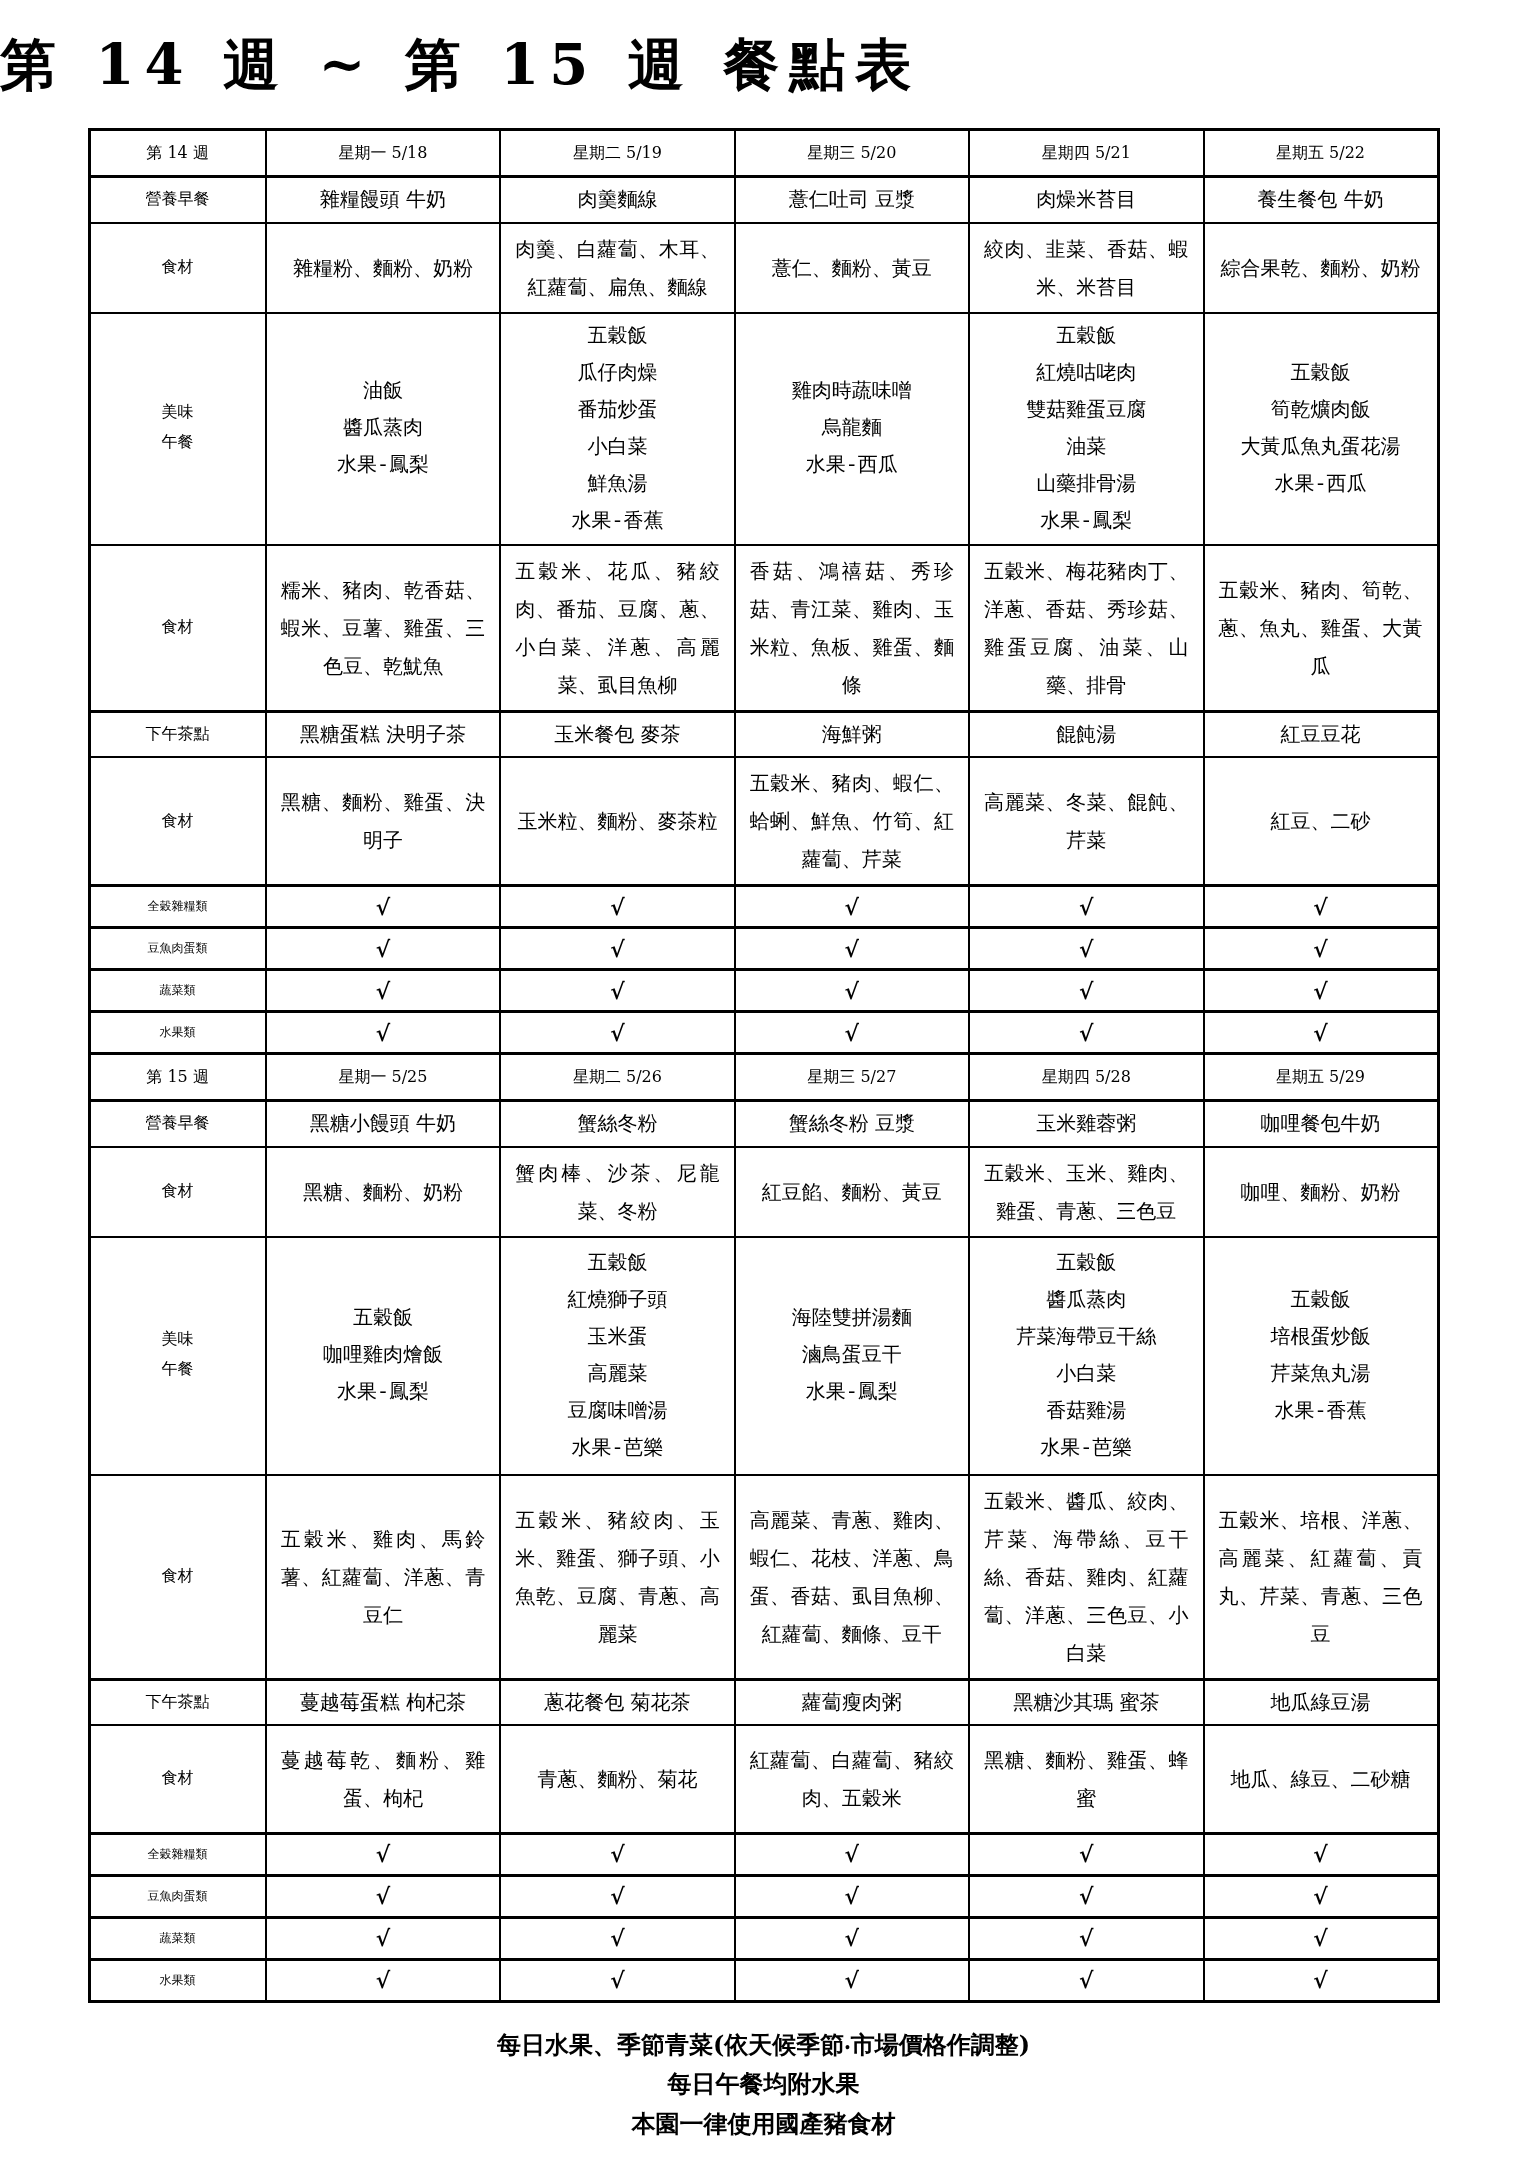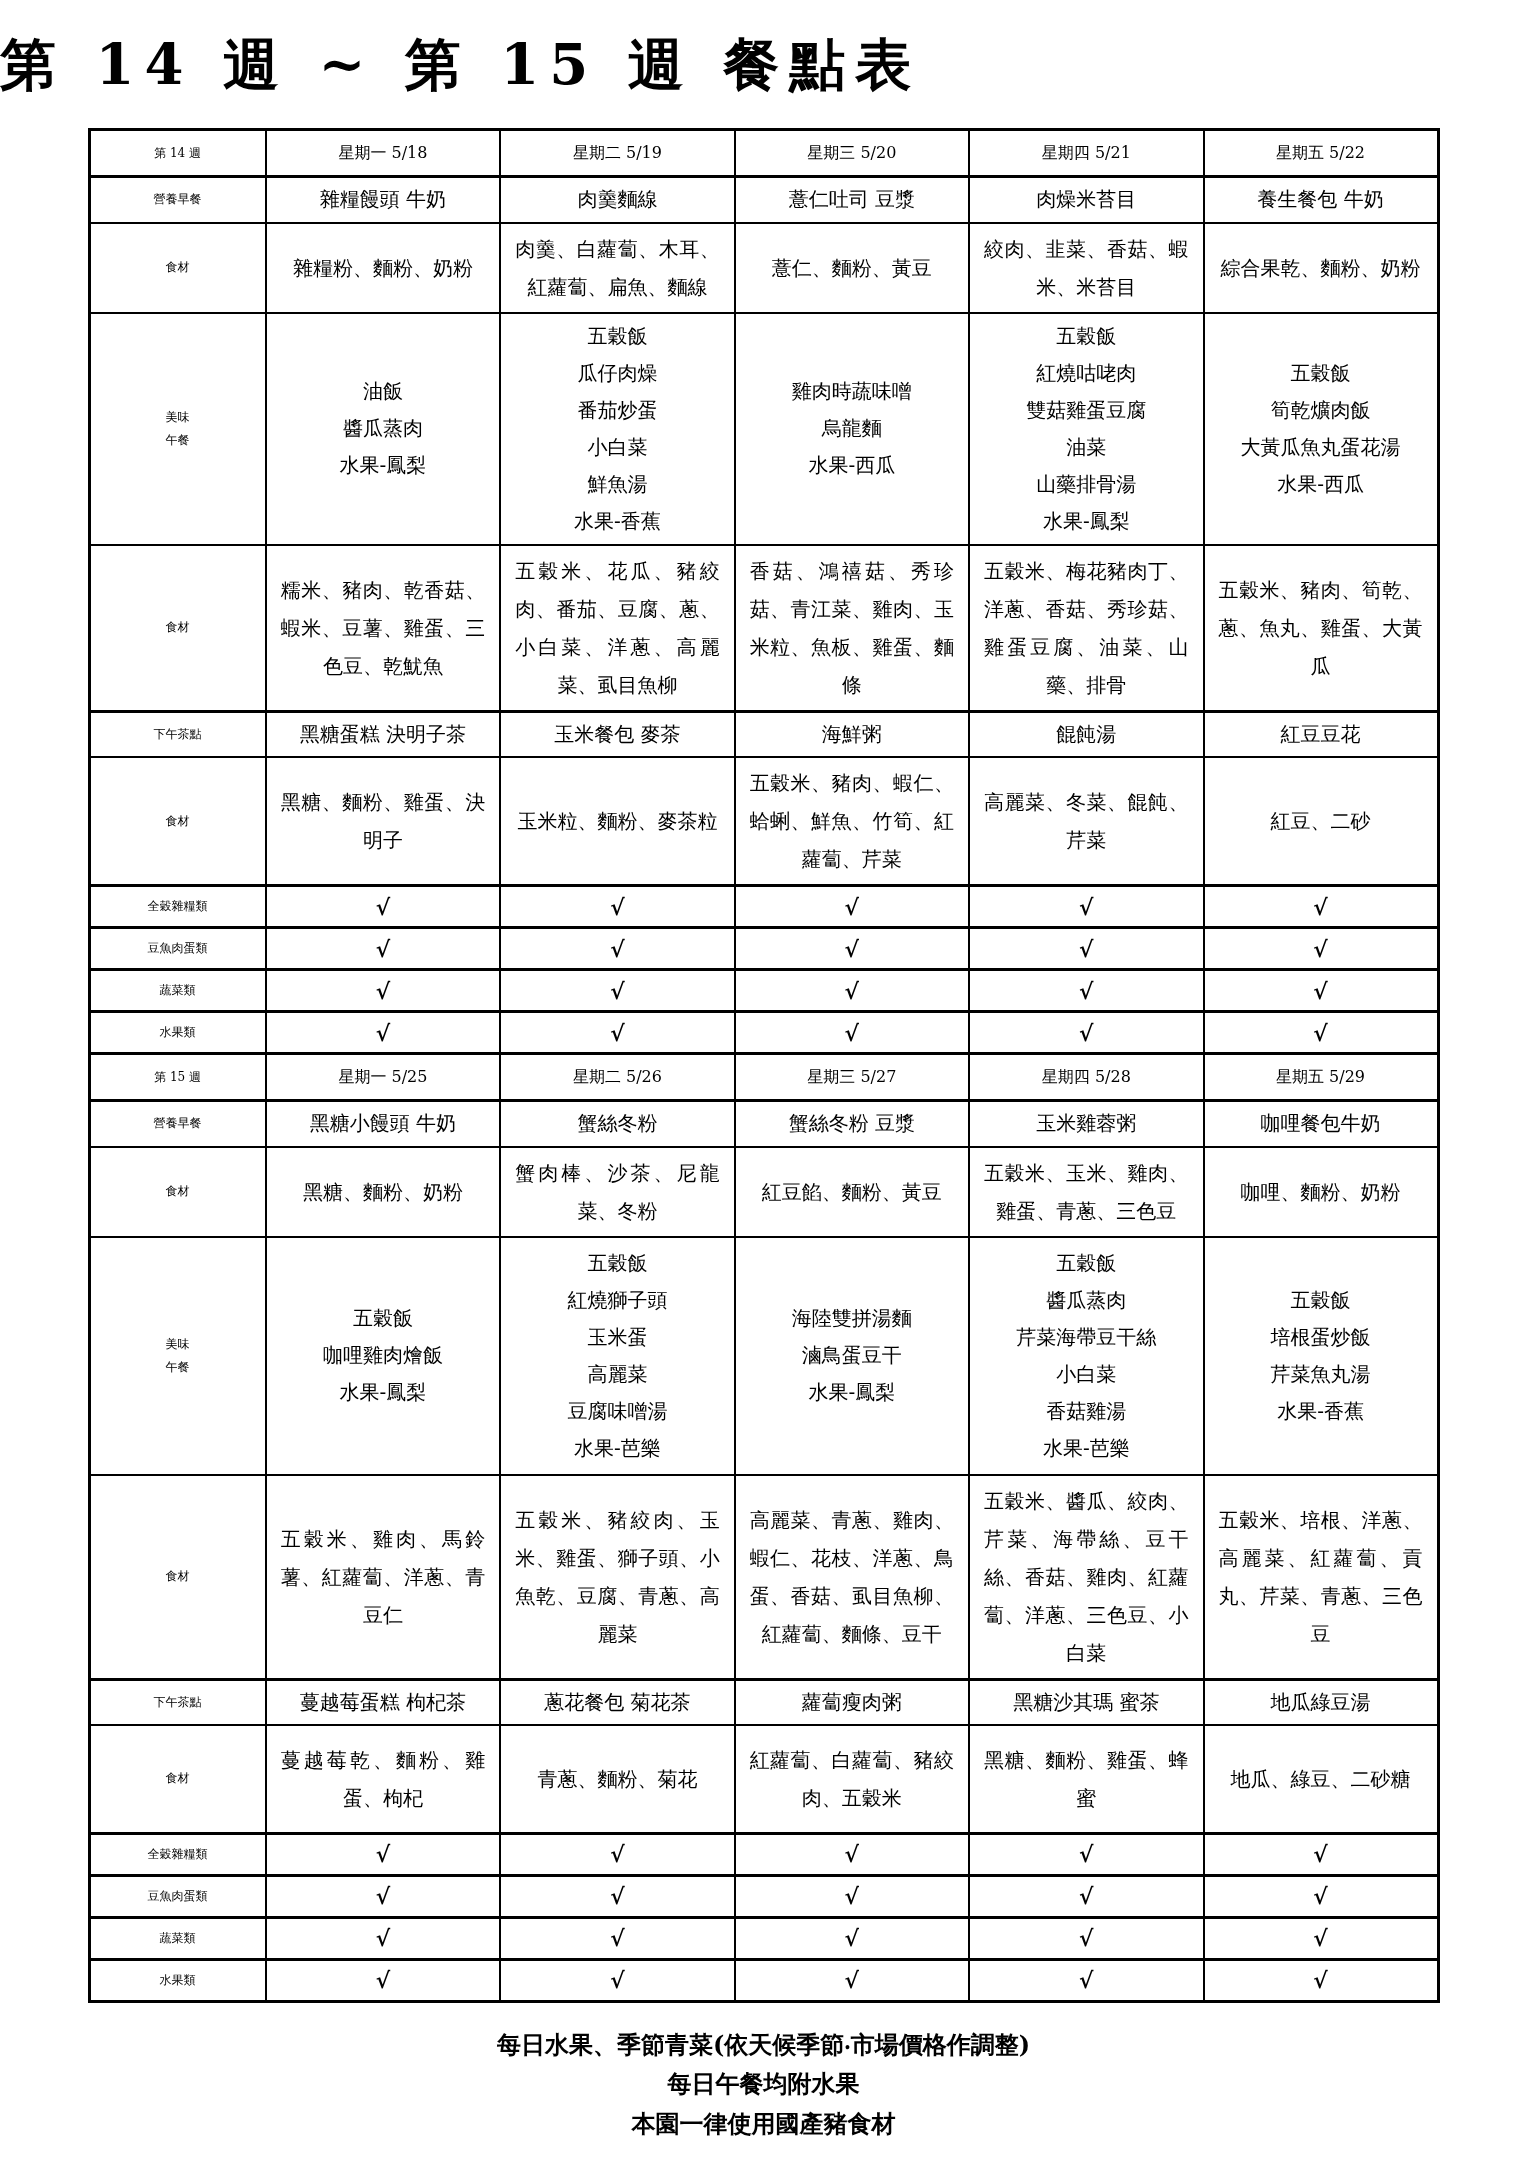--- a/index.html
+++ b/index.html
@@ -3,24 +3,24 @@
 <meta charset="utf-8">
 <style>
   html,body{margin:0;padding:0;background:#ffffff;}
   body{width:1527px;font-family:"DejaVu Serif","Liberation Serif",serif;color:#000;}
   .page{width:1527px;min-height:2160px;box-sizing:border-box;padding-top:28px;}
   .title{text-align:left;font-size:56px;font-weight:bold;letter-spacing:10px;margin:0 0 24px 0;}
   table{border-collapse:collapse;margin:0 auto;width:1352px;table-layout:fixed;}
   td{border:2px solid #000;text-align:center;vertical-align:middle;font-size:20px;padding:4px 8px;box-sizing:border-box;}
   table{border:3px solid #000;}
   .tk td{border-top:3px solid #000;}
-  .lbl{font-size:12px;}
+  .lbl{font-size:16px;}
   .sm{font-size:12px;}
   .day{font-size:16px;}
-  .pre{white-space:pre-line;line-height:1.85;}
+  .pre{white-space:pre-line;line-height:1.85;font-family:Liberation Mono, monospace;}
   .ing{text-align:justify;text-align-last:center;line-height:1.9;padding:6px 14px;}
   .chk{font-size:22px;font-weight:bold;}
   .r-head td{height:47px;}
   .r-meal td{height:46px;}
   .r-ing1 td{height:84px;}
   .r-lunch14 td{height:212px;}
   .r-ing2-14 td{height:128px;}
   .r-tea td{height:46px;}
   .r-ing3-14 td{height:118px;}
   .r-chk td{height:42px;}

